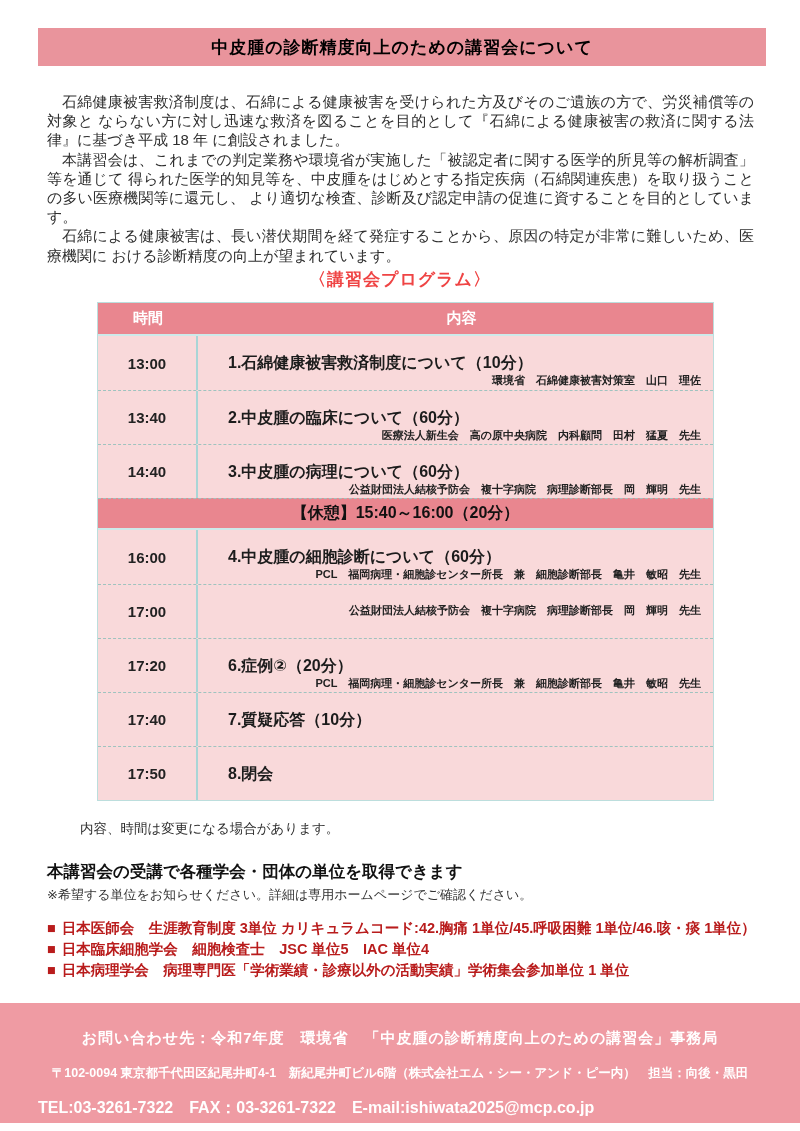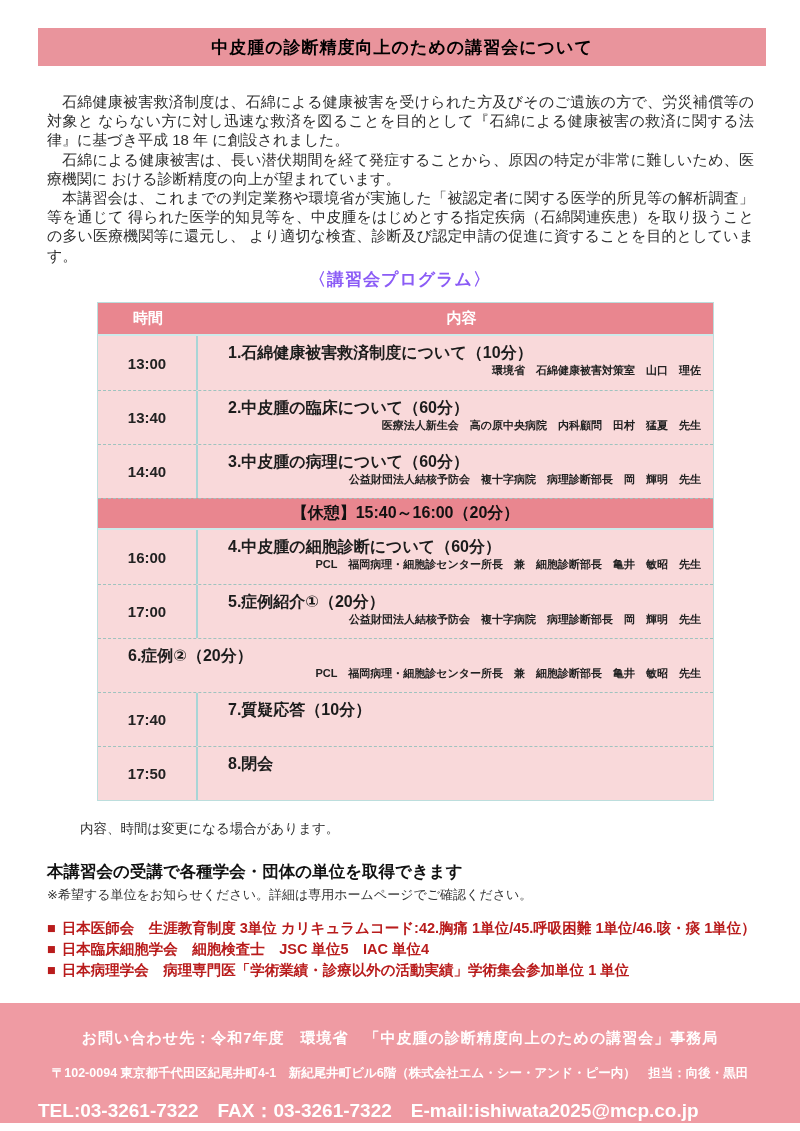--- a/index.html
+++ b/index.html
@@ -17,42 +17,42 @@
   }
   
   .intro {
     position:absolute; left:47px; top:92px; width:707px;
     font-size:15px; line-height:19.2px; text-align:justify; color:#2e2e2e;
   }
   .intro p { text-indent:1em; }
   
   .program-heading {
     position:absolute; left:0; top:268px; width:800px; text-align:center;
-    color:#8b5cf6; font-weight:bold; font-size:17px; letter-spacing:1px;
+    color:#ef4444; font-weight:bold; font-size:17px; letter-spacing:1px;
   }
   
   .table {
     position:absolute; left:97px; top:302px; width:617px;
     border:1px solid #bcdedd; background:#f9d9da;
   }
   .thead {
     display:flex; height:33px; background:#e9868f;
     color:#ffffff; font-weight:bold; font-size:15px;
     border-bottom:2px solid #cdeaea;
     gap:12px;
   }
   .thead .th-time { flex:0 0 100px; display:flex; align-items:center; justify-content:center; }
   .thead .th-content { flex:1; display:flex; align-items:center; justify-content:center; }
   .trow { display:flex; height:54px; background:#f9d9da; border-top:1px dashed #9fc3bf; }
   .trow.first { border-top:none; }
   .td-time {
     flex:0 0 100px; display:flex; align-items:center; justify-content:center;
     border-right:2px solid #a9d5d6; font-weight:bold; font-size:15px; color:#222222;
   }
-  .td-content { flex:1; padding:7px 12px 0 30px; }
+  .td-content { flex:1; padding:17px 12px 0 30px; }
   .session-title { font-weight:bold; font-size:16px; color:#1c1c1c; line-height:19px; }
   .session-presenter {
     font-weight:bold; font-size:11px; color:#222222; text-align:right;
     line-height:15px; margin-top:1px;
   }
   .break-row {
     height:32px; background:#e9868f; display:flex; align-items:center; justify-content:center;
     border-top:1px dashed #9fc3bf; border-bottom:2px solid #cdeaea;
   }
   .break-label { font-weight:bold; font-size:16px; color:#111111; }
@@ -70,35 +70,35 @@
     white-space:nowrap;
   }
   .bullet { margin-right:6px; }
   
   .footer {
     position:absolute; left:0; bottom:8px; width:800px; height:120px;
     background:#ef9ba3; color:#ffffff; font-weight:bold;
   }
   .footer-line1 { text-align:center; font-size:15px; margin-top:26px; letter-spacing:1px; }
   .footer-line2 { text-align:center; font-size:12.5px; margin-top:17px; }
-  .footer-line3 { text-align:left; font-size:19px; margin:16px 0 0 38px; }
+  .footer-line3 { text-align:left; font-size:16px; margin:16px 0 0 38px; }
 </style>
 </head>
 <body>
 
 <div class="page">
 
   <div class="banner">
     <span>中皮腫の診断精度向上のための講習会について</span>
   </div>
 
   <div class="intro">
     <p>石綿健康被害救済制度は、石綿による健康被害を受けられた方及びそのご遺族の方で、労災補償等の対象と ならない方に対し迅速な救済を図ることを目的として『石綿による健康被害の救済に関する法律』に基づき平成 18 年 に創設されました。</p>
+    <p>本講習会は、これまでの判定業務や環境省が実施した「被認定者に関する医学的所見等の解析調査」等を通じて 得られた医学的知見等を、中皮腫をはじめとする指定疾病（石綿関連疾患）を取り扱うことの多い医療機関等に還元し、 より適切な検査、診断及び認定申請の促進に資することを目的としています。</p>
     <p>石綿による健康被害は、長い潜伏期間を経て発症することから、原因の特定が非常に難しいため、医療機関に おける診断精度の向上が望まれています。</p>
-    <p>本講習会は、これまでの判定業務や環境省が実施した「被認定者に関する医学的所見等の解析調査」等を通じて 得られた医学的知見等を、中皮腫をはじめとする指定疾病（石綿関連疾患）を取り扱うことの多い医療機関等に還元し、 より適切な検査、診断及び認定申請の促進に資することを目的としています。</p>
   </div>
 
   <div class="program-heading">〈講習会プログラム〉</div>
 
   <div class="table">
     <div class="thead">
       <div class="th-time">時間</div>
       <div class="th-content">内容</div>
     </div>
 
@@ -134,26 +134,26 @@
       <div class="td-time">16:00</div>
       <div class="td-content">
         <div class="session-title">4.中皮腫の細胞診断について（60分）</div>
         <div class="session-presenter">PCL　福岡病理・細胞診センター所長　兼　細胞診断部長　亀井　敏昭　先生</div>
       </div>
     </div>
 
     <div class="trow">
       <div class="td-time">17:00</div>
       <div class="td-content">
-        <div class="session-title">5.症例紹介①（20分）</div>
         <div class="session-presenter">公益財団法人結核予防会　複十字病院　病理診断部長　岡　輝明　先生</div>
       </div>
     </div>
 
     <div class="trow">
+      <div class="td-time">17:20</div>
       <div class="td-content">
         <div class="session-title">6.症例②（20分）</div>
         <div class="session-presenter">PCL　福岡病理・細胞診センター所長　兼　細胞診断部長　亀井　敏昭　先生</div>
       </div>
     </div>
 
     <div class="trow">
       <div class="td-time">17:40</div>
       <div class="td-content">
         <div class="session-title">7.質疑応答（10分）</div>

